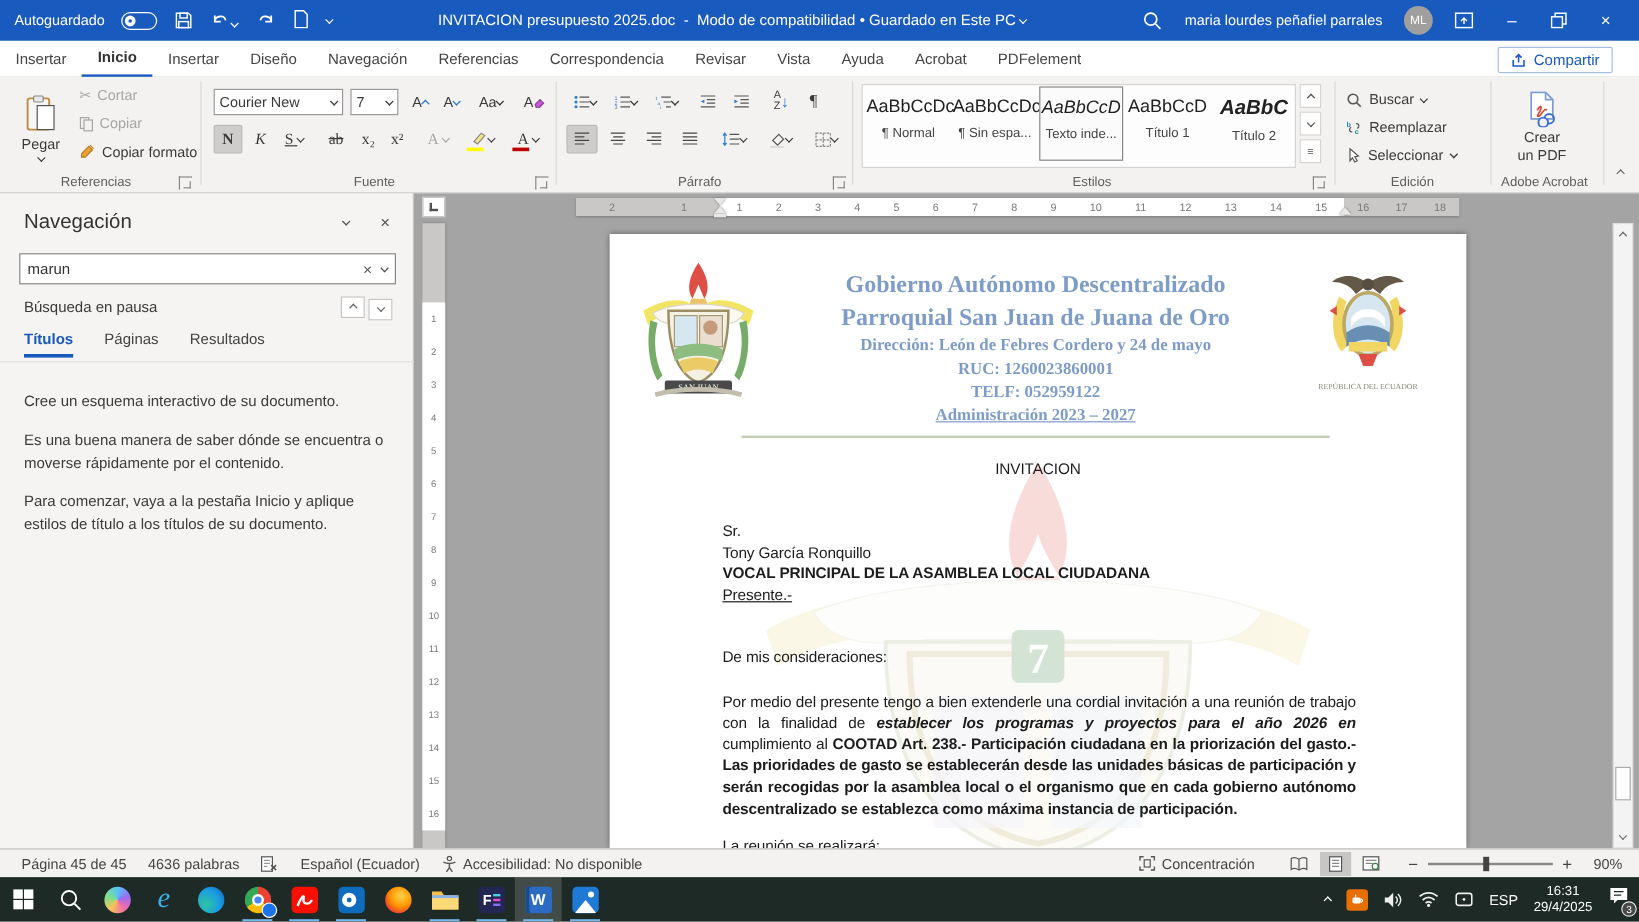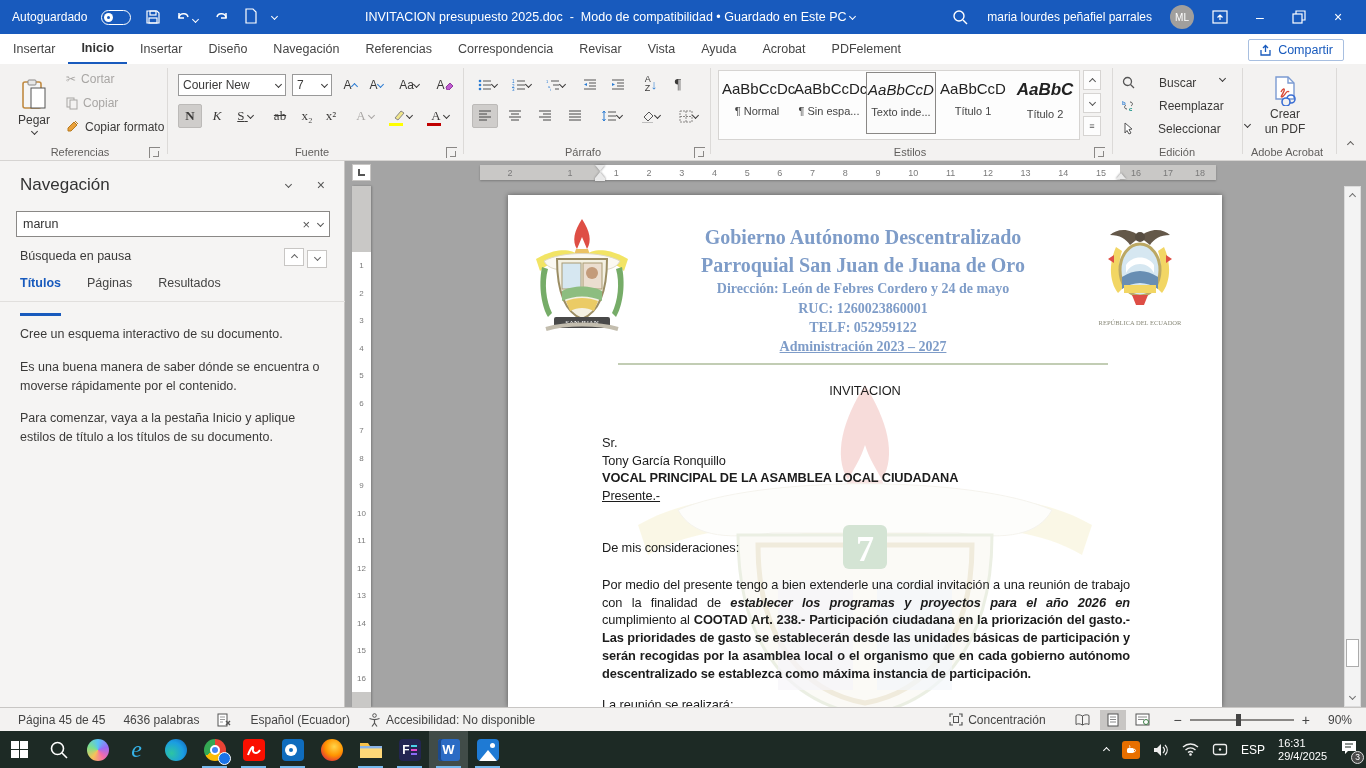--- a/index.html
+++ b/index.html
@@ -36,35 +36,35 @@
   .combo{position:absolute;background:#fff;border:1px solid #999;height:22px;display:flex;align-items:center;padding:0 4px;font-size:12px;justify-content:space-between}
   .glyphbtn{font-size:13px;font-family:"Liberation Serif",serif}
   .disabled{color:#a8a6a4}
   .active-toggle{background:#cfcdcb;border:1px solid #bcbab8}
   .colorbar{position:absolute;left:3px;bottom:2px;width:14px;height:3px}
   .stylecard{position:absolute;top:8px;width:70px;height:62px;text-align:center}
   .stylecard .sample{font-size:15px;margin-top:8px;color:#222;font-family:"Liberation Sans",sans-serif}
   .stylecard .sname{font-size:11px;color:#444;margin-top:8px;white-space:nowrap}
   .stylecard.sel{border:1px solid #8a8886;background:#fbfbfb}
   .galbtn{position:absolute;left:1083px;width:18px;height:20px;border:1px solid #d6d4d2;background:#fdfdfd;display:flex;align-items:center;justify-content:center;color:#555}
-  .edit-item{position:absolute;left:1122px;display:flex;align-items:flex-start;gap:24px;font-size:12px;color:#3b3a39}
+  .edit-item{position:absolute;left:1122px;display:flex;align-items:center;gap:6px;font-size:12px;color:#3b3a39}
 
   
   .rulseg{position:absolute;top:0;height:15px;display:flex;align-items:center;justify-content:space-around;font-size:9px;color:#7a7a7a}
   #hruler{position:absolute;left:480px;top:165px;width:736px;height:15px;background:#c9c8c6;box-shadow:0 1px 2px rgba(0,0,0,.25)}
   #vruler{position:absolute;left:352px;top:186px;width:19px;height:521px;background:#c9c8c6;box-shadow:1px 0 2px rgba(0,0,0,.25)}
   #vruler .nums{position:absolute;left:0;top:66px;width:19px;height:440px;background:#fff;display:flex;flex-direction:column;align-items:center;justify-content:space-around;font-size:8px;color:#7a7a7a}
   .tri-down{width:0;height:0;border-left:5px solid transparent;border-right:5px solid transparent;border-top:6px solid #e9e9e9}
   .tri-up{width:0;height:0;border-left:5px solid transparent;border-right:5px solid transparent;border-bottom:6px solid #e9e9e9}
   .marker{filter:drop-shadow(0 0 1px #777)}
 
   
   #navpane{position:absolute;left:0;top:161px;width:345px;height:546px;background:#f5f4f3;border-right:1px solid #c8c6c4}
   #navpane h1{font-size:17px;font-weight:normal;color:#333}
-  .navtab{font-size:12.5px;color:#444;padding-bottom:23px;margin-right:26px}
+  .navtab{font-size:12.5px;color:#444;padding-bottom:5px;margin-right:26px}
   .navtab.active{color:#185abd;font-weight:bold;border-bottom:3px solid #185abd}
   .tip{font-size:12.5px;color:#3b3a39;line-height:1.5;margin-bottom:14px;width:305px}
   .updown{width:20px;height:18px;border:1px solid #c8c6c4;background:#fff;display:inline-flex;align-items:center;justify-content:center;color:#666}
 
   
   #page{position:absolute;left:508px;top:195px;width:714px;height:512px;background:#fff;box-shadow:0 0 5px rgba(0,0,0,.45);overflow:hidden}
   .hdr-blue{color:#7e9cc8;font-family:"Liberation Serif",serif;font-weight:bold;text-align:center}
   #letterhead{position:absolute;left:110px;top:28px;width:490px}
   #doc-body{font-size:12.8px;color:#1c1c1c;letter-spacing:-0.1px}
   .just{ text-align:justify}
@@ -82,21 +82,21 @@
   .viewbtn.sel{background:#c8c6c4}
   #zoomtrack{width:104px;height:2px;background:#8a8886;position:relative;margin:0 8px}
   #zoomthumb{position:absolute;left:46px;top:-5px;width:5px;height:12px;background:#444}
 
   
   #taskbar{position:absolute;left:0;top:731px;width:1366px;height:37px;background:#1d2a25;display:flex;align-items:center}
   .ticon{width:39px;height:37px;display:flex;align-items:center;justify-content:center;position:relative}
   .ticon.active{background:rgba(255,255,255,.16)}
   .runbar{position:absolute;bottom:0;left:7px;width:25px;height:2px;background:#76b9ed}
   .tray{position:absolute;right:0;top:0;height:37px;display:flex;align-items:center;gap:13px;padding-right:8px;color:#eee}
-  .clock{font-size:11px;line-height:13px;text-align:left;color:#fff}
+  .clock{font-size:11px;line-height:13px;text-align:center;color:#fff}
 </style>
 </head>
 <body>
 
 <div id="root">
 
   <div id="titlebar">
     <div class="qat">
       <span>Autoguardado</span>
       <span class="toggle">

